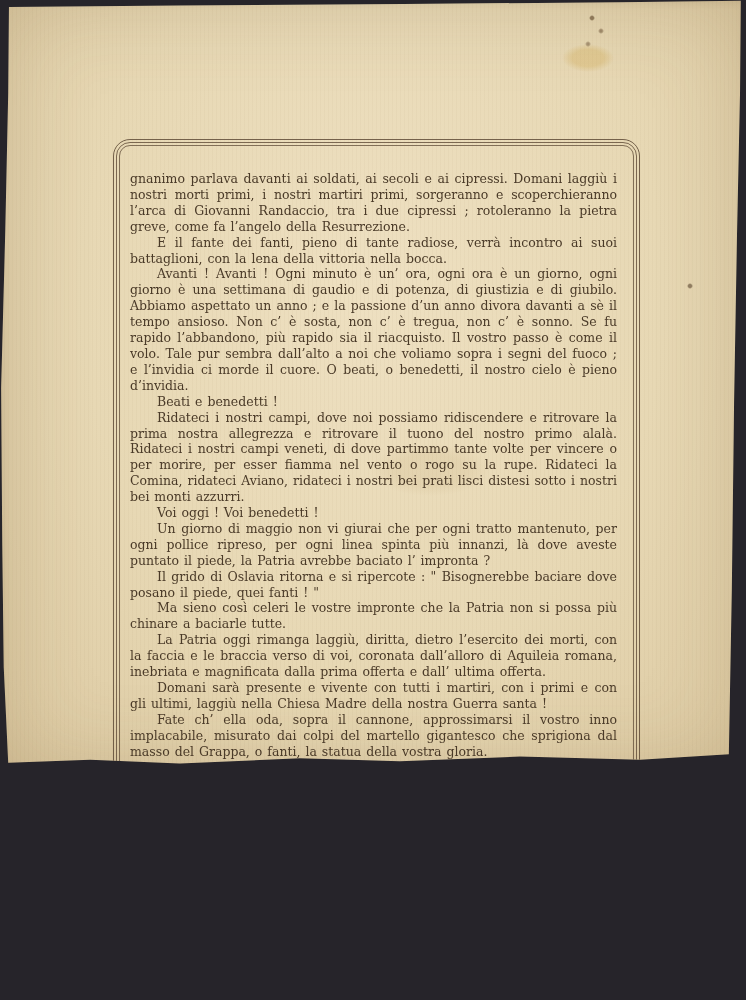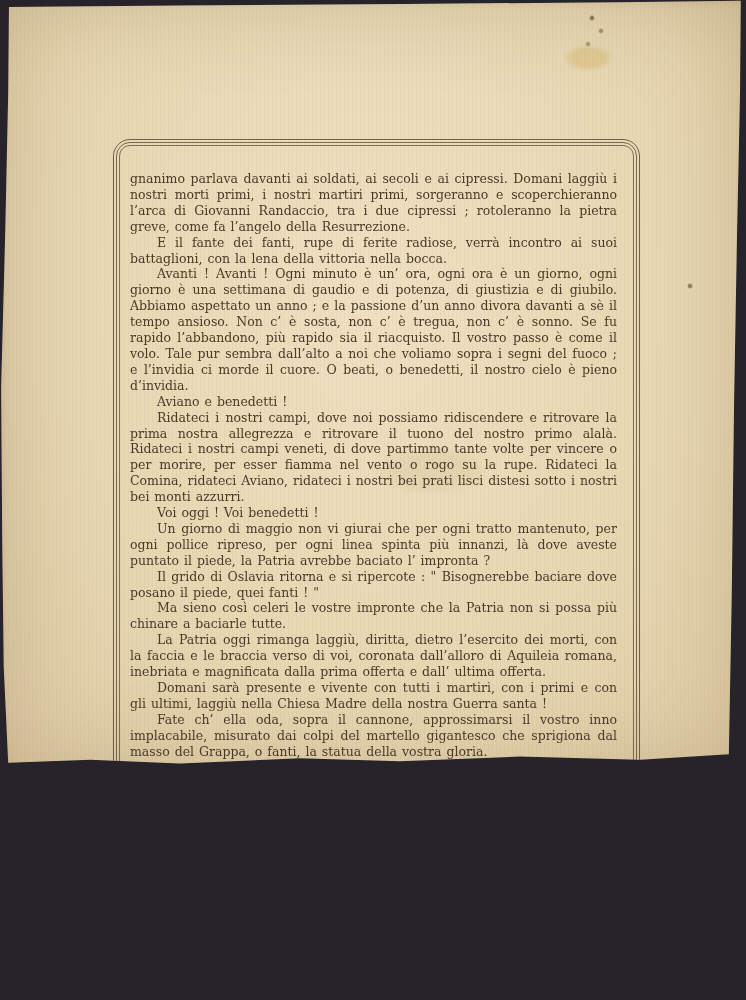--- a/index.html
+++ b/index.html
@@ -129,23 +129,23 @@
 </head>
 <body>
 
 <div class="stage">
   <div class="paper">
 
     <div class="frame"></div>
 
     <div class="text-block">
       <p class="cont">gnanimo parlava davanti ai soldati, ai secoli e ai cipressi. Domani laggiù i nostri morti primi, i nostri martiri primi, sorgeranno e scoperchieranno l’arca di Giovanni Randaccio, tra i due cipressi ; rotoleranno la pietra greve, come fa l’angelo della Resurrezione.</p>
-      <p>E il fante dei fanti, rupe di ferite radiose, verrà incontro ai suoi battaglioni, con la lena della vittoria nella bocca.</p>
+      <p>E il fante dei fanti, pieno di tante radiose, verrà incontro ai suoi battaglioni, con la lena della vittoria nella bocca.</p>
       <p>Avanti ! Avanti ! Ogni minuto è un’ ora, ogni ora è un giorno, ogni giorno è una settimana di gaudio e di potenza, di giustizia e di giubilo. Abbiamo aspettato un anno ; e la passione d’un anno divora davanti a sè il tempo ansioso. Non c’ è sosta, non c’ è tregua, non c’ è sonno. Se fu rapido l’abbandono, più rapido sia il riacquisto. Il vostro passo è come il volo. Tale pur sembra dall’alto a noi che voliamo sopra i segni del fuoco ; e l’invidia ci morde il cuore. O beati, o benedetti, il nostro cielo è pieno d’invidia.</p>
-      <p>Aviano e benedetti !</p>
+      <p>Beati e benedetti !</p>
       <p>Ridateci i nostri campi, dove noi possiamo ridiscendere e ritrovare la prima nostra allegrezza e ritrovare il tuono del nostro primo alalà. Ridateci i nostri campi veneti, di dove partimmo tante volte per vincere o per morire, per esser fiamma nel vento o rogo su la rupe. Ridateci la Comina, ridateci Aviano, ridateci i nostri bei prati lisci distesi sotto i nostri bei monti azzurri.</p>
       <p>Voi oggi ! Voi benedetti !</p>
       <p>Un giorno di maggio non vi giurai che per ogni tratto mantenuto, per ogni pollice ripreso, per ogni linea spinta più innanzi, là dove aveste puntato il piede, la Patria avrebbe baciato l’ impronta ?</p>
       <p>Il grido di Oslavia ritorna e si ripercote : " Bisognerebbe baciare dove posano il piede, quei fanti ! "</p>
       <p>Ma sieno così celeri le vostre impronte che la Patria non si possa più chinare a baciarle tutte.</p>
       <p>La Patria oggi rimanga laggiù, diritta, dietro l’esercito dei morti, con la faccia e le braccia verso di voi, coronata dall’alloro di Aquileia romana, inebriata e magnificata dalla prima offerta e dall’ ultima offerta.</p>
       <p>Domani sarà presente e vivente con tutti i martiri, con i primi e con gli ultimi, laggiù nella Chiesa Madre della nostra Guerra santa !</p>
       <p>Fate ch’ ella oda, sopra il cannone, approssimarsi il vostro inno implacabile, misurato dai colpi del martello gigantesco che sprigiona dal masso del Grappa, o fanti, la statua della vostra gloria.</p>
 
       <div class="dateline">

